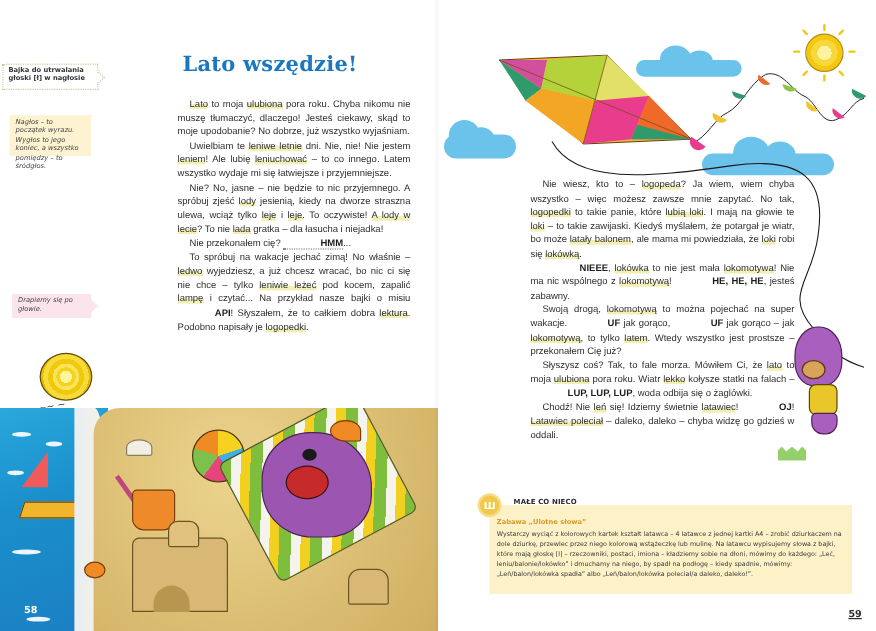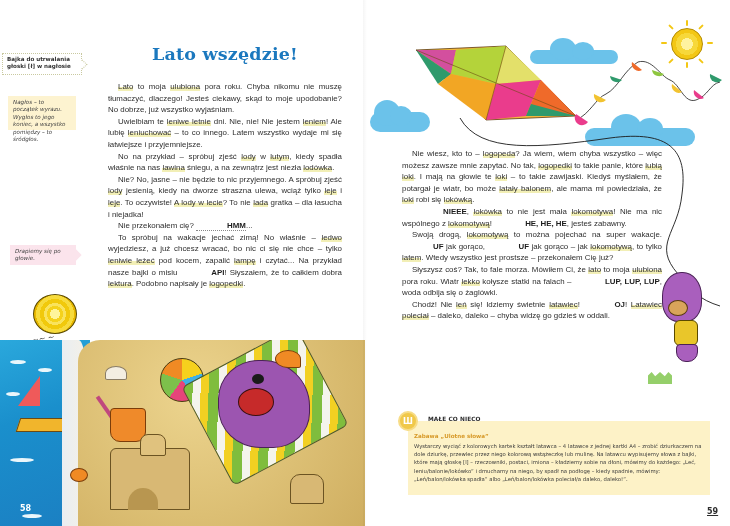--- a/index.html
+++ b/index.html
@@ -25,21 +25,21 @@
   .note-pink::after { content: ""; position: absolute; right: -4px; top: 6px; width: 8px; height: 8px;
     background: #fbe4ec; transform: rotate(45deg); }
 
   .title { position: absolute; left: 120px; top: 44px; width: 210px; text-align: center;
     font-family: "DejaVu Serif", serif; font-weight: bold; font-size: 17.5px; color: #1b78be; letter-spacing: 0.2px; }
 
   .story { position: absolute; font-family: "Liberation Sans", sans-serif; font-size: 7.9px; line-height: 11.6px;
     color: #2e2e2e; text-align: justify; }
   .story-left { left: 108px; top: 81px; width: 234px; }
   .story-right { left: 402px; top: 148px; width: 260px; }
-  .story p { text-indent: 10px; }
+  .story p { text-indent: 10px; margin-left: 40px; }
   .hl { background: linear-gradient(180deg, transparent 55%, #f2efb6 55%); }
   .b { font-weight: bold; color: #1d1d1d; padding-left: 31px; }
   .dot { border-bottom: 1px dotted #888; }
 
   
   .sun-left { position: absolute; left: 33px; top: 294px; width: 44px; height: 40px; border-radius: 50%;
     background: radial-gradient(circle at 50% 50%, #fff59a 0 5px, #f5d21b 5px 8px, #f9e35d 8px 11px, #f1c90b 11px 15px, #f7db3c 15px 19px, #e8b800 19px 22px);
     border: 1px solid #5a4a00; }
   .sun-left-squiggle { position: absolute; left: 32px; top: 334px; font-size: 8px; color: #333; transform: rotate(-10deg); }
 
@@ -139,21 +139,20 @@
   <div class="page page-left">
     <div class="note-box note-title">Bajka do utrwalania głoski [ł] w nagłosie</div>
     <div class="note-box note-yellow">Nagłos – to początek wyrazu. Wygłos to jego koniec, a wszystko pomiędzy – to śródgłos.</div>
     <div class="note-box note-pink">Drapiemy się po głowie.</div>
 
     <h1 class="title">Lato wszędzie!</h1>
 
     <div class="story story-left">
         <p><span class="hl">Lato</span><span> to moja </span><span class="hl">ulubiona</span><span> pora roku. Chyba nikomu nie muszę tłumaczyć, dlaczego! Jesteś ciekawy, skąd to moje upodobanie? No dobrze, już wszystko wyjaśniam.</span></p>
         <p><span>Uwielbiam te </span><span class="hl">leniwe letnie</span><span> dni. Nie, nie! Nie jestem </span><span class="hl">leniem</span><span>! Ale lubię </span><span class="hl">leniuchować</span><span> – to co innego. Latem wszystko wydaje mi się łatwiejsze i przyjemniejsze.</span></p>
-        <p><span>No na przykład – spróbuj zjeść </span><span class="hl">lody</span><span> w </span><span class="hl">lutym</span><span>, kiedy spadła właśnie na nas </span><span class="hl">lawina</span><span> śniegu, a na zewnątrz jest niezła </span><span class="hl">lodówka</span><span>.</span></p>
         <p><span>Nie? No, jasne – nie będzie to nic przyjemnego. A spróbuj zjeść </span><span class="hl">lody</span><span> jesienią, kiedy na dworze straszna ulewa, wciąż tylko </span><span class="hl">leje</span><span> i </span><span class="hl">leje</span><span>. To oczywiste! </span><span class="hl">A lody w lecie</span><span>? To nie </span><span class="hl">lada</span><span> gratka – dla łasucha i niejadka!</span></p>
         <p><span>Nie przekonałem cię? </span><span class="b dot">HMM</span><span>...</span></p>
         <p><span>To spróbuj na wakacje jechać zimą! No właśnie – </span><span class="hl">ledwo</span><span> wyjedziesz, a już chcesz wracać, bo nic ci się nie chce – tylko </span><span class="hl">leniwie leżeć</span><span> pod kocem, zapalić </span><span class="hl">lampę</span><span> i czytać... Na przykład nasze bajki o misiu </span><span class="b">API</span><span>! Słyszałem, że to całkiem dobra </span><span class="hl">lektura</span><span>. Podobno napisały je </span><span class="hl">logopedki</span><span>.</span></p>
       </div>
 
     <div class="sun-left"></div>
     <div class="sun-left-squiggle">~~ ~</div>
 
     <div class="beach">
       <div class="sea"></div>

